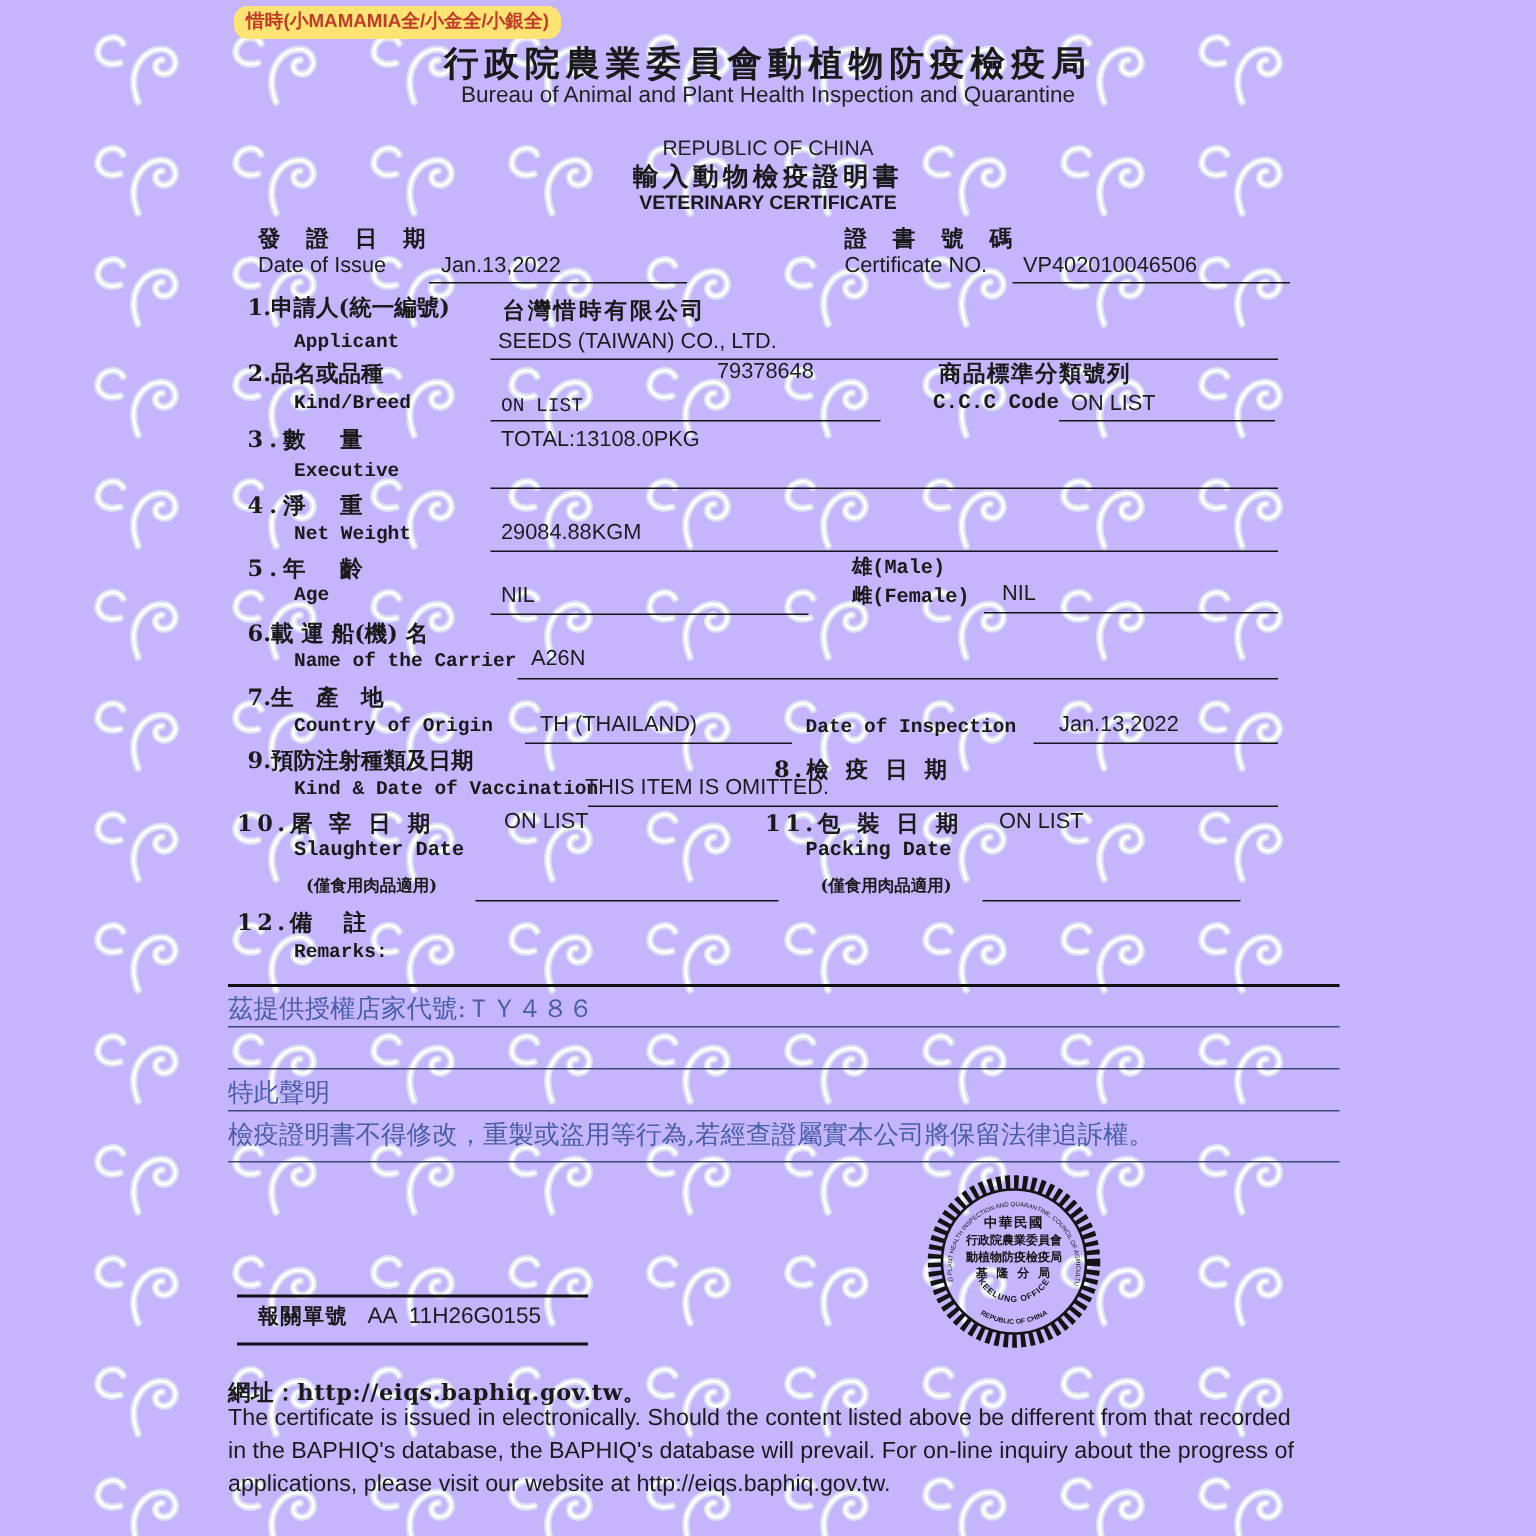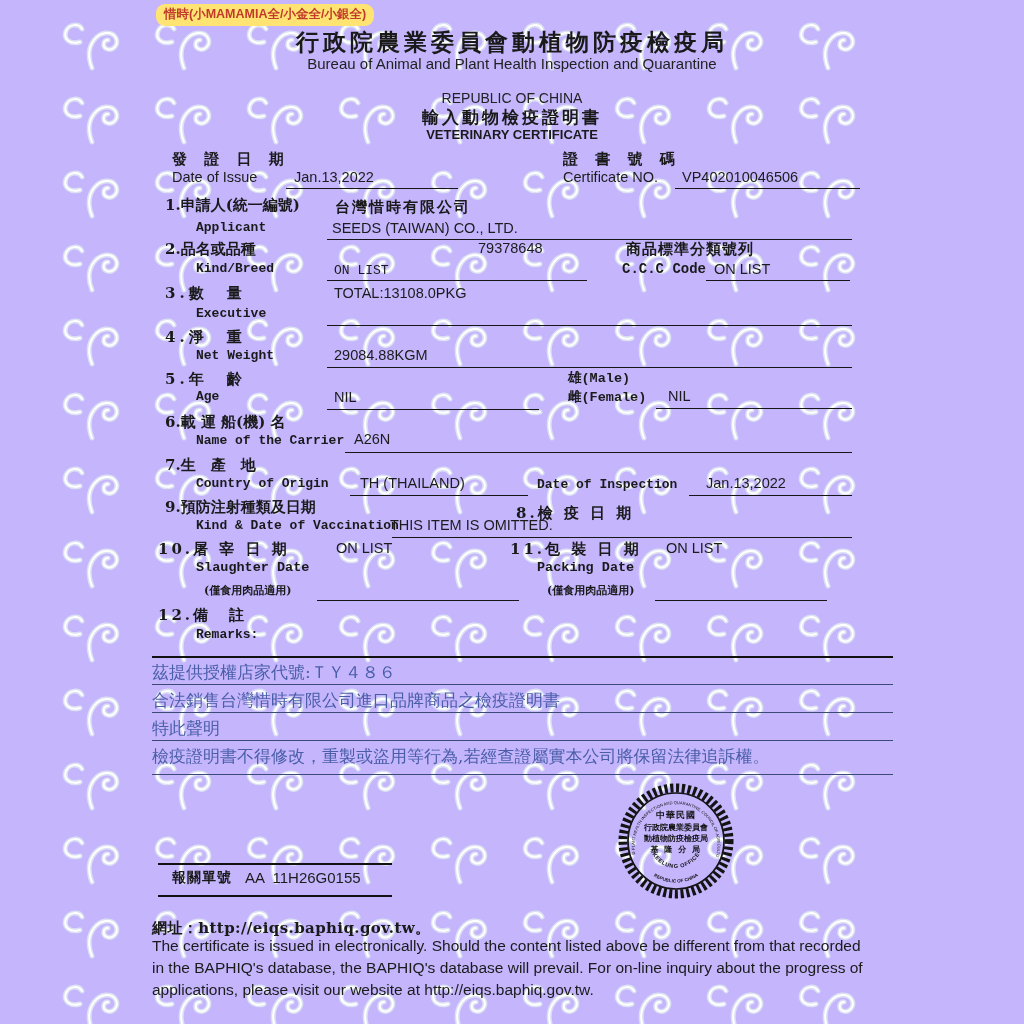--- a/index.html
+++ b/index.html
@@ -259,21 +259,20 @@
     <div class="abs cjk-sm" style="left:547px;top:583px;">(僅食用肉品適用)</div>
     <div class="abs ul" style="left:317px;top:600px;width:202px;"></div>
     <div class="abs ul" style="left:655px;top:600px;width:172px;"></div>
 
     <div class="abs cjk" style="left:158px;top:606px;letter-spacing:3px;">12.備　註</div>
     <div class="abs enl" style="left:196px;top:627px;">Remarks:</div>
 
     <div class="abs ul-heavy" style="left:152px;top:656px;width:741px;"></div>
     <div class="abs blue-text" style="left: 152px; top: 661px; color: rgb(74, 94, 168);">茲提供授權店家代號:ＴＹ４８６</div>
     <div class="abs ul-blue" style="left:152px;top:684px;width:741px;"></div>
-    <div class="abs blue-text" style="left: 152px; top: 689px; color: rgb(74, 94, 168);">合法銷售台灣惜時有限公司進口品牌商品之檢疫證明書</div>
     <div class="abs ul-blue" style="left:152px;top:712px;width:741px;"></div>
     <div class="abs blue-text" style="left: 152px; top: 717px; color: rgb(74, 94, 168);">特此聲明</div>
     <div class="abs ul-blue" style="left:152px;top:740px;width:741px;"></div>
     <div class="abs blue-text" style="left: 152px; top: 745px; color: rgb(74, 94, 168);">檢疫證明書不得修改，重製或盜用等行為,若經查證屬實本公司將保留法律追訴權。</div>
     <div class="abs ul-blue" style="left:152px;top:774px;width:741px;"></div>
 
     <svg class="abs" style="left:601px;top:766px;" width="150" height="150" viewBox="0 0 150 150">
       <defs>
         <path id="arc-top" d="M 34.7,89.5 A 41.5,41.5 0 1 1 115.3,89.5" fill="none"></path>
         <path id="arc-bottom" d="M 48.3,106.8 A 41.5,41.5 0 0 0 101.7,106.8" fill="none"></path>

